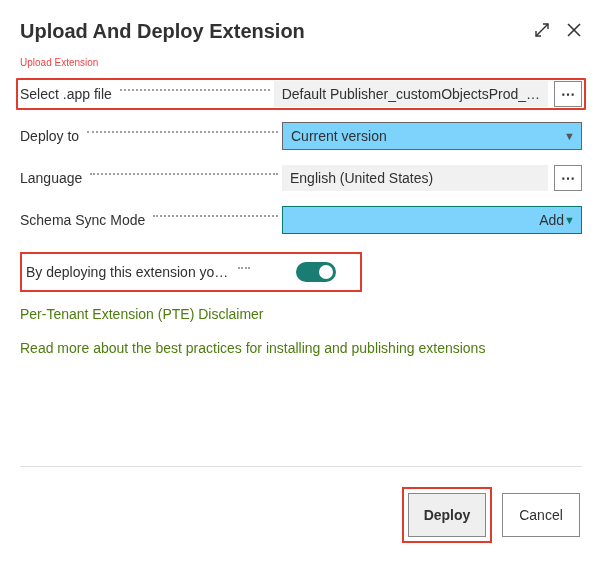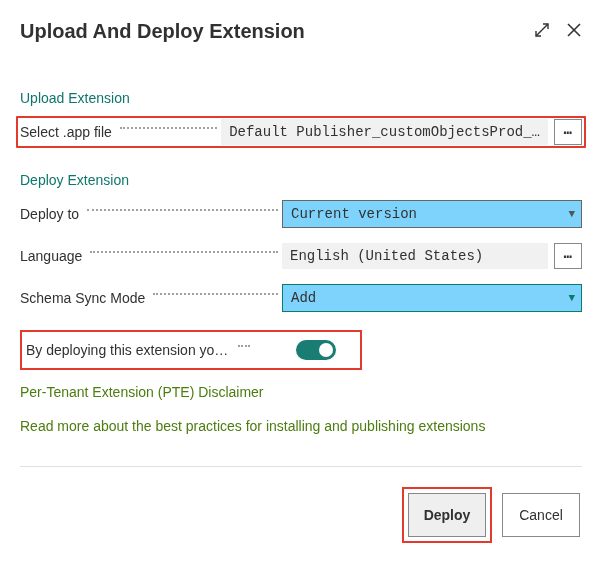--- a/index.html
+++ b/index.html
@@ -14,40 +14,40 @@
   .dialog {
     width: 600px; height: 563px;
     padding: 20px 18px 0 20px;
     display: flex;
     flex-direction: column;
   }
   .header {
     display: flex;
     align-items: flex-start;
     justify-content: space-between;
-    margin-bottom: 33px;
+    margin-bottom: 0;
     text-align: center;
   }
   .title {
     font-size: 20px;
     font-weight: 600;
   }
   .header-icons {
     display: flex;
     gap: 16px;
     padding-top: 2px;
   }
   .icon-btn {
     cursor: pointer;
     color: #323130;
     display:flex; align-items:center; justify-content:center;
   }
   .section-heading {
-    color: #0f766e;
-    font-size: 14px;
+    color: #ef4444;
+    font-size: 10px;
     margin: 14px 0 10px 0;
   }
   .form-row {
     display: flex;
     align-items: center;
     height: 32px;
     margin-bottom: 10px;
     position: relative;
   }
   .form-label-wrap {
@@ -71,21 +71,20 @@
     border-bottom: 2px dotted #a0a0a0;
     height: 0;
     margin: 0 4px;
     transform: translateY(-4px);
   }
   .value-area {
     flex: 1;
     display: flex;
     align-items: center;
     gap: 6px;
-    font-family: Liberation Mono, monospace;
   }
   .text-input {
     flex: 1;
     height: 26px;
     line-height: 26px;
     background: #f1f1f1;
     border: none;
     padding: 0 8px;
     font-size: 14px;
     white-space: nowrap;
@@ -104,21 +103,21 @@
     flex: 1;
     height: 28px;
     border: 1px solid #666;
     background: #7dd3fc;
     display: flex;
     align-items: center;
     justify-content: space-between;
     padding: 0 6px 0 8px;
     cursor: pointer;
   }
-  .select.teal { border-color: #0a7b6f; }
+  .select.teal { border-color: #0a7b6f; justify-content: flex-end; }
   .chev { font-size: 11px; color: #555; }
   .select.teal .chev { color: #0a7b6f; }
   .toggle {
     width: 40px; height: 20px;
     border-radius: 10px;
     background: #1a7d74;
     position: relative;
     cursor: pointer;
   }
   .toggle .knob {
@@ -214,21 +213,20 @@
     <div class="form-label-wrap">
       <span class="form-label">Select .app file</span>
       <span class="dots"></span>
     </div>
     <div class="value-area">
       <div class="text-input">Default Publisher_customObjectsProd_…</div>
       <div class="more-btn">⋯</div>
     </div>
   </div>
 
-  <div class="section-heading">Deploy Extension</div>
 
   <div class="form-row">
     <div class="form-label-wrap">
       <span class="form-label">Deploy to</span>
       <span class="dots"></span>
     </div>
     <div class="value-area">
       <div class="select">
         <span>Current version</span>
         <span class="chev">▼</span>

